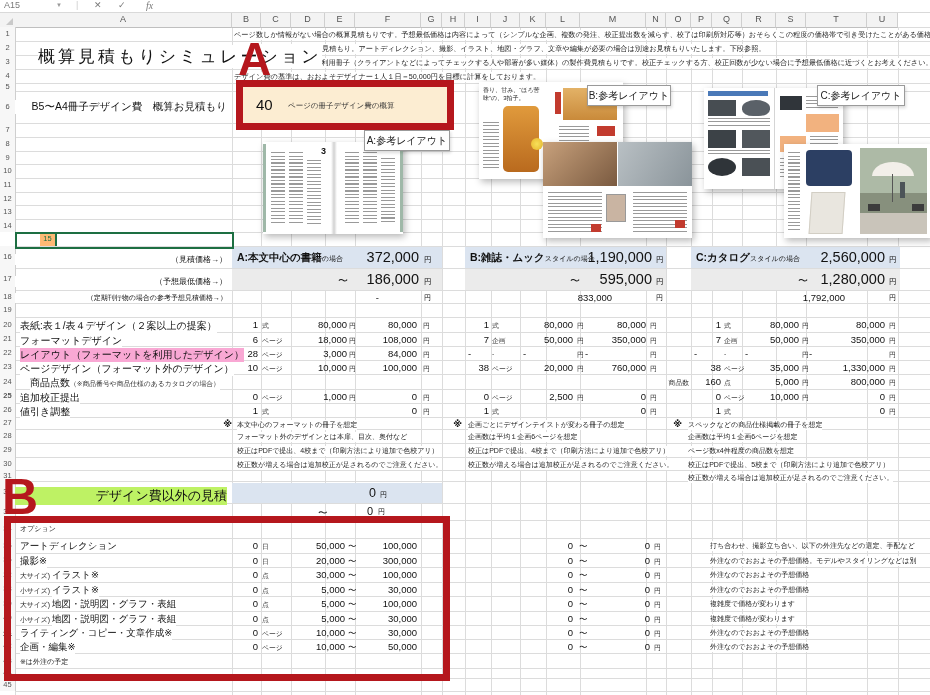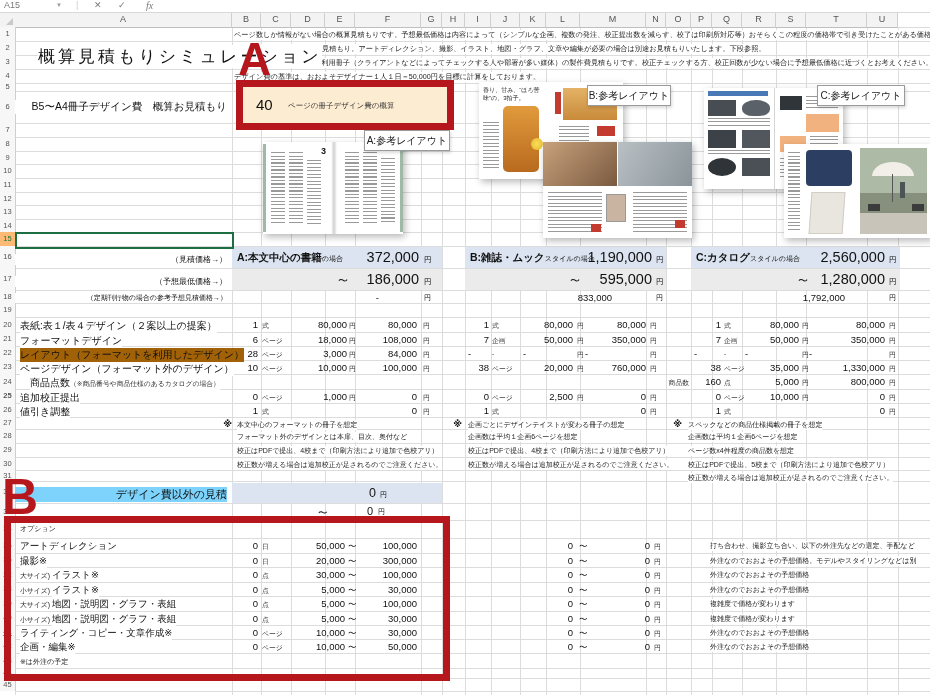--- a/index.html
+++ b/index.html
@@ -143,21 +143,21 @@
       <div class="gut" style="top: 83px; height: 8px; line-height: 8px;">5</div>
       <div class="gut" style="top: 91px; height: 32px; line-height: 32px;">6</div>
       <div class="gut" style="top: 123px; height: 14px; line-height: 14px;">7</div>
       <div class="gut" style="top: 137px; height: 14px; line-height: 14px;">8</div>
       <div class="gut" style="top: 151px; height: 13px; line-height: 13px;">9</div>
       <div class="gut" style="top: 164px; height: 14px; line-height: 14px;">10</div>
       <div class="gut" style="top: 178px; height: 14px; line-height: 14px;">11</div>
       <div class="gut" style="top: 192px; height: 13px; line-height: 13px;">12</div>
       <div class="gut" style="top: 205px; height: 14px; line-height: 14px;">13</div>
       <div class="gut" style="top: 219px; height: 13px; line-height: 13px;">14</div>
-      <div class="gut" style="top: 232px; height: 14px; line-height: 14px; background: #fdba74; border-right: 2px solid rgb(29, 111, 66); color: rgb(29, 111, 66);">15</div>
+      <div class="gut" style="top: 232px; height: 14px; line-height: 14px; background: #fdba74; border-right: 2px solid rgb(29, 111, 66); color: rgb(29, 111, 66); margin-left: 40px;">15</div>
       <div class="gut" style="top: 246px; height: 22px; line-height: 22px;">16</div>
       <div class="gut" style="top: 268px; height: 22px; line-height: 22px;">17</div>
       <div class="gut" style="top: 290px; height: 13px; line-height: 13px;">18</div>
       <div class="gut" style="top: 303px; height: 14px; line-height: 14px;">19</div>
       <div class="gut" style="top: 317px; height: 15px; line-height: 15px;">20</div>
       <div class="gut" style="top: 332px; height: 14px; line-height: 14px;">21</div>
       <div class="gut" style="top: 346px; height: 14px; line-height: 14px;">22</div>
       <div class="gut" style="top: 360px; height: 14px; line-height: 14px;">23</div>
       <div class="gut" style="top: 374px; height: 15px; line-height: 15px;">24</div>
       <div class="gut" style="top: 389px; height: 14px; line-height: 14px; font-weight: bold;">25</div>
@@ -249,21 +249,21 @@
       <div style="position: absolute; left: 520px; top: 334px; width: 53px; font-size: 9.5px; white-space: nowrap; text-align: right; z-index: 2;">50,000</div>
       <div style="position: absolute; left: 577px; top: 336px; font-size: 6.8px; white-space: nowrap; color: rgb(51, 51, 51); z-index: 2;">円</div>
       <div style="position: absolute; left: 582px; top: 334px; width: 64px; font-size: 9.5px; white-space: nowrap; text-align: right; z-index: 2;">350,000</div>
       <div style="position: absolute; left: 650px; top: 336px; font-size: 6.8px; white-space: nowrap; color: rgb(51, 51, 51); z-index: 2;">円</div>
       <div style="position: absolute; left: 691px; top: 334px; width: 30px; font-size: 9.5px; white-space: nowrap; text-align: right; z-index: 2;">7</div>
       <div style="position: absolute; left: 724px; top: 336px; font-size: 6.8px; white-space: nowrap; color: rgb(51, 51, 51); z-index: 2;">企画</div>
       <div style="position: absolute; left: 742px; top: 334px; width: 57px; font-size: 9.5px; white-space: nowrap; text-align: right; z-index: 2;">50,000</div>
       <div style="position: absolute; left: 802px; top: 336px; font-size: 6.8px; white-space: nowrap; color: rgb(51, 51, 51); z-index: 2;">円</div>
       <div style="position: absolute; left: 806px; top: 334px; width: 79px; font-size: 9.5px; white-space: nowrap; text-align: right; z-index: 2;">350,000</div>
       <div style="position: absolute; left: 889px; top: 336px; font-size: 6.8px; white-space: nowrap; color: rgb(51, 51, 51); z-index: 2;">円</div>
-      <div style="position: absolute; left: 20px; top: 348px; font-size: 10px; white-space: nowrap; background: #a16207; z-index: 2;">レイアウト（フォーマットを利用したデザイン）</div>
+      <div style="position: absolute; left: 20px; top: 348px; font-size: 10px; white-space: nowrap; background: #f9a8d4; z-index: 2;">レイアウト（フォーマットを利用したデザイン）</div>
       <div style="position: absolute; left: 232px; top: 348px; width: 26px; font-size: 9.5px; white-space: nowrap; text-align: right; z-index: 2;">28</div>
       <div style="position: absolute; left: 262px; top: 350px; font-size: 6.8px; white-space: nowrap; color: rgb(51, 51, 51); z-index: 2;">ページ</div>
       <div style="position: absolute; left: 291px; top: 348px; width: 56px; font-size: 9.5px; white-space: nowrap; text-align: right; z-index: 2;">3,000</div>
       <div style="position: absolute; left: 349px; top: 350px; font-size: 6.8px; white-space: nowrap; color: rgb(51, 51, 51); z-index: 2;">円</div>
       <div style="position: absolute; left: 357px; top: 348px; width: 60px; font-size: 9.5px; white-space: nowrap; text-align: right; z-index: 2;">84,000</div>
       <div style="position: absolute; left: 423px; top: 350px; font-size: 6.8px; white-space: nowrap; color: rgb(51, 51, 51); z-index: 2;">円</div>
       <div style="position: absolute; left: 465px; top: 348px; width: 24px; font-size: 9.5px; white-space: nowrap; z-index: 2; padding-left: 3px;">-</div>
       <div style="position: absolute; left: 492px; top: 350px; font-size: 6.8px; white-space: nowrap; color: rgb(51, 51, 51); z-index: 2;">-</div>
       <div style="position: absolute; left: 520px; top: 348px; width: 53px; font-size: 9.5px; white-space: nowrap; z-index: 2; padding-left: 3px;">-</div>
       <div style="position: absolute; left: 577px; top: 350px; font-size: 6.8px; white-space: nowrap; color: rgb(51, 51, 51); z-index: 2;">円</div>
@@ -344,21 +344,21 @@
       <div style="position: absolute; left: 468px; top: 432px; font-size: 7px; white-space: nowrap; background: rgb(255, 255, 255); color: rgb(34, 34, 34); z-index: 2;">企画数は平均１企画6ページを想定</div>
       <div style="position: absolute; left: 468px; top: 446px; font-size: 7px; white-space: nowrap; background: rgb(255, 255, 255); color: rgb(34, 34, 34); z-index: 2;">校正はPDFで提出、4校まで（印刷方法により追加で色校アリ）</div>
       <div style="position: absolute; left: 468px; top: 460px; font-size: 7px; white-space: nowrap; background: rgb(255, 255, 255); color: rgb(34, 34, 34); z-index: 2;">校正数が増える場合は追加校正が足されるのでご注意ください。</div>
       <div style="position: absolute; left: 658px; top: 419px; width: 24px; font-size: 9px; white-space: nowrap; text-align: right; font-weight: 700; z-index: 2;">※</div>
       <div style="position: absolute; left: 688px; top: 420px; font-size: 7px; white-space: nowrap; background: rgb(255, 255, 255); color: rgb(34, 34, 34); z-index: 2;">スペックなどの商品仕様掲載の冊子を想定</div>
       <div style="position: absolute; left: 688px; top: 432px; font-size: 7px; white-space: nowrap; background: rgb(255, 255, 255); color: rgb(34, 34, 34); z-index: 2;">企画数は平均１企画6ページを想定</div>
       <div style="position: absolute; left: 688px; top: 446px; font-size: 7px; white-space: nowrap; background: rgb(255, 255, 255); color: rgb(34, 34, 34); z-index: 2;">ページ数x4件程度の商品数を想定</div>
       <div style="position: absolute; left: 688px; top: 460px; font-size: 7px; white-space: nowrap; background: rgb(255, 255, 255); color: rgb(34, 34, 34); z-index: 2;">校正はPDFで提出、5校まで（印刷方法により追加で色校アリ）</div>
       <div style="position: absolute; left: 688px; top: 473px; font-size: 7px; white-space: nowrap; background: rgb(255, 255, 255); color: rgb(34, 34, 34); z-index: 2;">校正数が増える場合は追加校正が足されるのでご注意ください。</div>
       <div style="position: absolute; left: 232px; top: 483px; width: 210px; font-size: 9.5px; white-space: nowrap; height: 20px; line-height: 20px; background: rgb(219, 228, 240); z-index: 1;"></div>
-      <div style="position: absolute; left: 15px; top: 487px; width: 212px; font-size: 11px; white-space: nowrap; text-align: right; background: #7dd3fc; z-index: 2; font-family: Liberation Serif, serif;">デザイン費以外の見積</div>
+      <div style="position: absolute; left: 15px; top: 487px; width: 212px; font-size: 13px; white-space: nowrap; text-align: right; background: #bef264; z-index: 2; font-family: Liberation Serif, serif;">デザイン費以外の見積</div>
       <div style="position: absolute; left: 291px; top: 486px; width: 85px; font-size: 12.5px; white-space: nowrap; text-align: right; z-index: 2;">0</div>
       <div style="position: absolute; left: 380px; top: 490px; font-size: 7px; white-space: nowrap; z-index: 2;">円</div>
       <div style="position: absolute; left: 318px; top: 507px; font-size: 9.5px; white-space: nowrap; z-index: 2;">〜</div>
       <div style="position: absolute; left: 291px; top: 505px; width: 82px; font-size: 11px; white-space: nowrap; text-align: right; z-index: 2;">0</div>
       <div style="position: absolute; left: 378px; top: 507px; font-size: 7px; white-space: nowrap; z-index: 2;">円</div>
       <div style="position: absolute; left: 20px; top: 524px; font-size: 7px; white-space: nowrap; background: rgb(255, 255, 255); color: rgb(34, 34, 34); z-index: 2;">オプション</div>
       <div style="position: absolute; left: 20px; top: 540px; font-size: 9.5px; white-space: nowrap; background: rgb(255, 255, 255); z-index: 2;">アートディレクション</div>
       <div style="position: absolute; left: 232px; top: 540px; width: 26px; font-size: 9.5px; white-space: nowrap; text-align: right; z-index: 2;">0</div>
       <div style="position: absolute; left: 262px; top: 542px; font-size: 6.8px; white-space: nowrap; color: rgb(51, 51, 51); z-index: 2;">日</div>
       <div style="position: absolute; left: 291px; top: 540px; width: 54px; font-size: 9.5px; white-space: nowrap; text-align: right; z-index: 2;">50,000</div>

